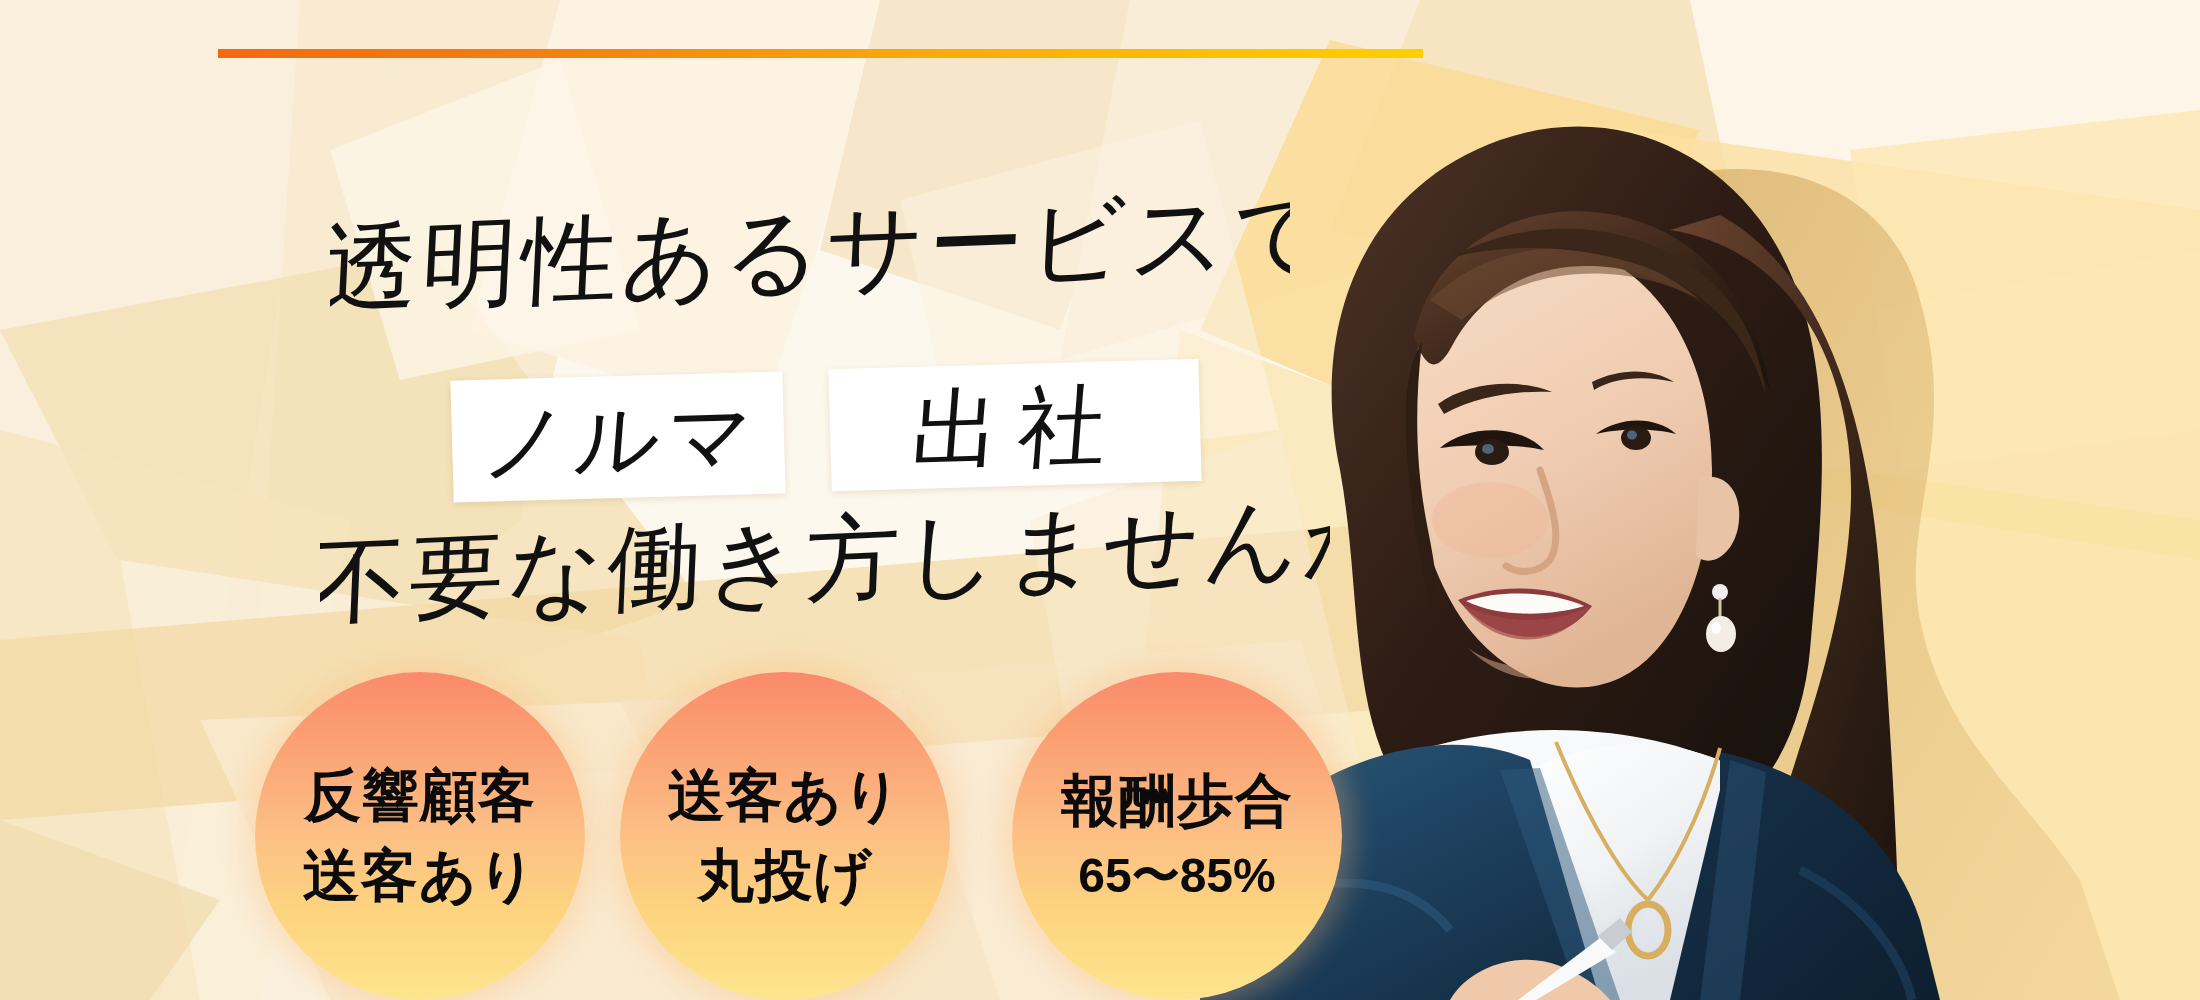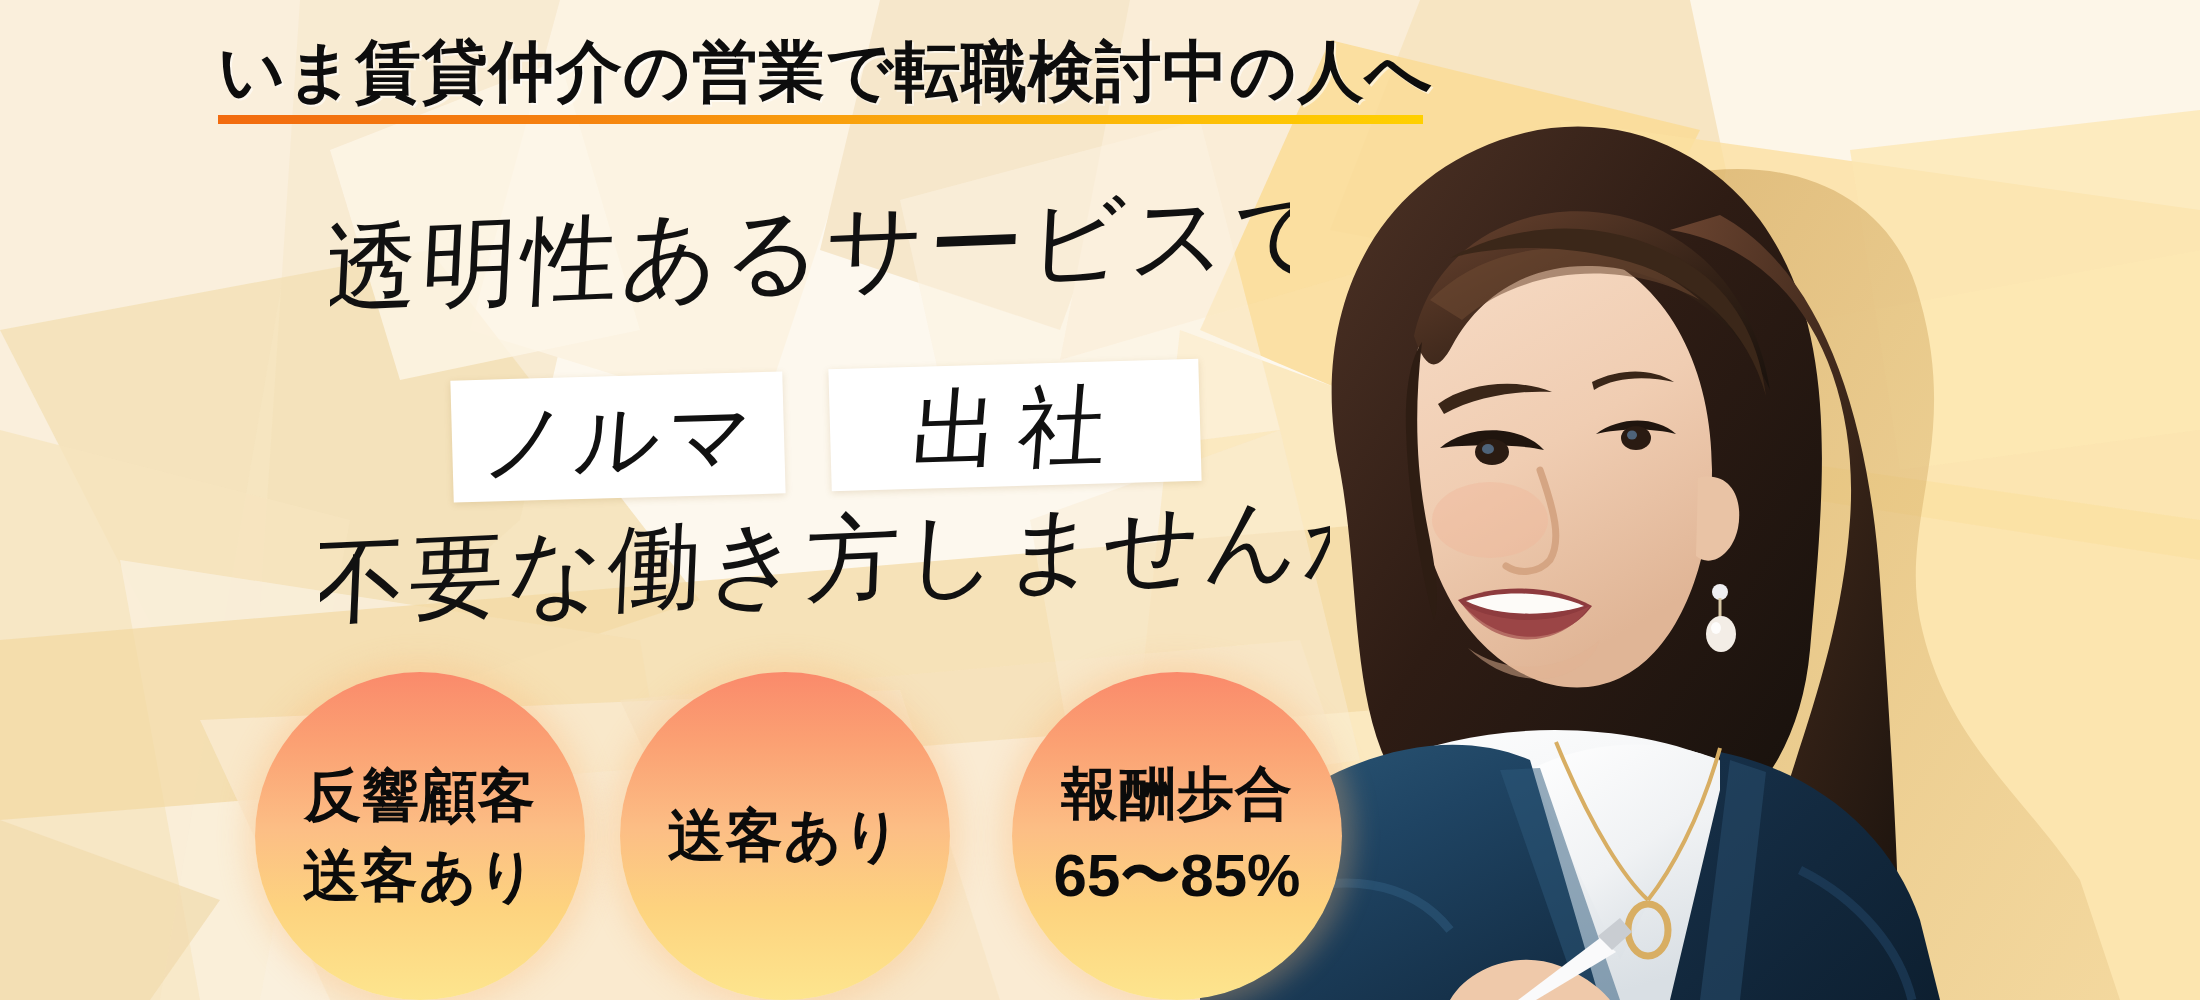--- a/index.html
+++ b/index.html
@@ -34,21 +34,21 @@
   .badge{position:absolute;top:672px;width:330px;height:328px;border-radius:50%;
     background:linear-gradient(180deg,#FA8A6B 0%,#FBA173 22%,#FCBE85 48%,#FDD37F 72%,#FDE58E 100%);
     display:flex;flex-direction:column;align-items:center;justify-content:center;
     box-shadow:0 0 26px 12px rgba(252,186,120,.30);}
   #badge-0{left:255px;}
   #badge-1{left:620px;}
   #badge-2{left:1012px;}
   .badge-line{font-weight:700;font-size:57px;color:#0b0b0b;letter-spacing:1px;line-height:1.12;
     text-align:left;white-space:nowrap;}
   .badge-line.l2{margin-top:16px;}
-  .badge-line.num{font-size:60px;letter-spacing:0;}
+  .badge-line.num{font-size:48px;letter-spacing:0;}
 </style>
 </head>
 <body>
 
 <div id="stage">
 
   <svg id="bgpoly" viewBox="0 0 2200 1000" preserveAspectRatio="none">
     <rect x="0" y="0" width="2200" height="1000" fill="#FDF8EE"></rect>
     <g opacity="0.92">
       <polygon points="0,0 330,0 160,1000 0,1000" fill="#FAEFDB"></polygon>
@@ -191,21 +191,20 @@
       <path d="M520,748 C500,820 470,872 448,900" fill="none" stroke="#D8AE63" stroke-width="4"></path>
       <ellipse cx="448" cy="930" rx="20" ry="26" fill="none" stroke="#D8AE63" stroke-width="7"></ellipse>
 
       <path d="M250,1000 C270,966 320,950 360,966 C396,980 410,1000 410,1000 Z" fill="#EFC9AA"></path>
       <path d="M318,1000 L400,938 L416,952 L336,1000 Z" fill="#FAFAFB"></path>
       <path d="M398,936 L420,918 L432,932 L412,950 Z" fill="#C9CDD2"></path>
     </g>
   </svg>
 
   <div class="headline-wrap">
-    <div class="headline">いま賃貸仲介の営業で転職検討中の人へ</div>
     <div class="headline-rule"></div>
   </div>
 
   <svg class="hand" id="hand1" viewBox="0 0 960 150">
     <text x="0" y="112" font-family="'DejaVu Sans','Liberation Sans',sans-serif" font-size="96" fill="#111" letter-spacing="4" transform="rotate(-2.2 0 112) skewX(-5)">透明性あるサービスで</text>
   </svg>
 
   <div class="wbox" id="box-norma">
     <svg viewBox="0 0 332 122">
       <text x="166" y="92" text-anchor="middle" font-family="'DejaVu Sans','Liberation Sans',sans-serif" font-size="84" fill="#111" letter-spacing="6" transform="skewX(-6)" dx="9">ノルマ</text>
@@ -222,20 +221,21 @@
     <text x="0" y="110" font-family="'DejaVu Sans','Liberation Sans',sans-serif" font-size="94" fill="#111" letter-spacing="4" transform="rotate(-2.6 0 110) skewX(-5)">不要な働き方しませんか？</text>
   </svg>
 
   <div class="badge" id="badge-0">
     <div class="badge-line">反響顧客</div>
     <div class="badge-line l2">送客あり</div>
   </div>
 
   <div class="badge" id="badge-1">
     <div class="badge-line">送客あり</div>
+    <div class="badge-line l2">丸投げ</div>
   </div>
 
   <div class="badge" id="badge-2">
     <div class="badge-line">報酬歩合</div>
     <div class="badge-line l2 num">65〜85%</div>
   </div>
 
 </div>
 
 </body></html>

